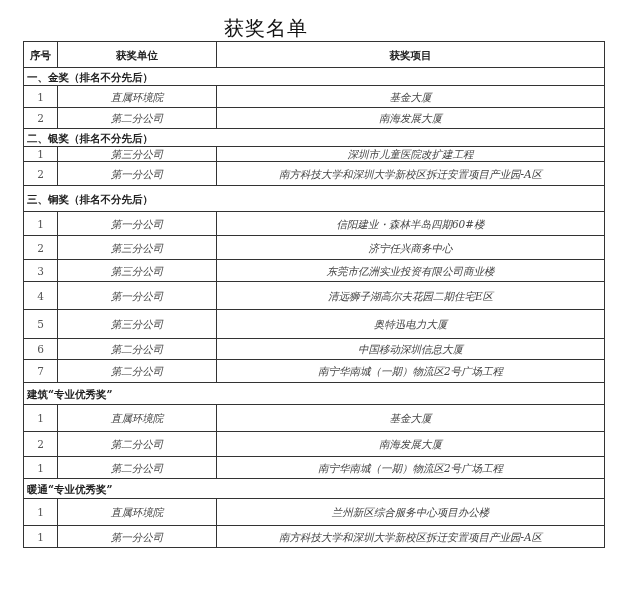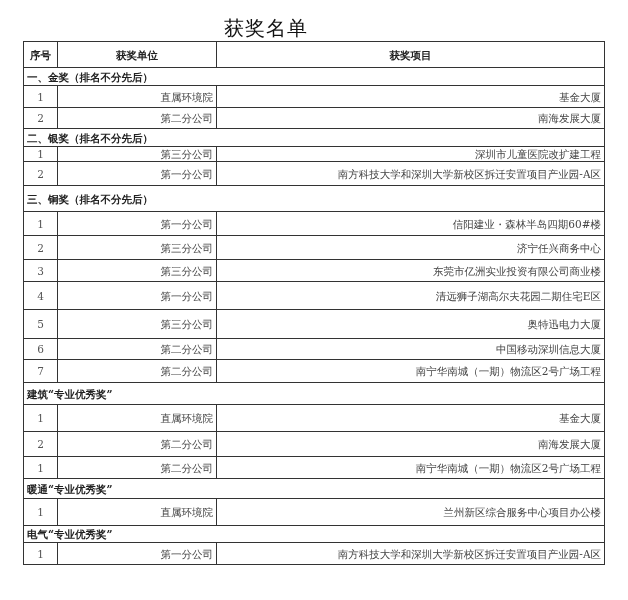--- a/index.html
+++ b/index.html
@@ -6,21 +6,21 @@
   body { width: 628px; height: 600px; position: relative; overflow: hidden;
          font-family: "DejaVu Serif", "Liberation Serif", serif; color: #444; }
   .title { position: absolute; left: 0; width: 532px; top: 16px; text-align: center;
            font-size: 20px; color: #111; letter-spacing: 1px; line-height: 24px; }
   table.awards { position: absolute; left: 23px; top: 41px; width: 581px;
                  border-collapse: collapse; table-layout: fixed; }
   table.awards td, table.awards th { border: 1.5px solid #333; padding: 0 3px;
                  font-size: 10.5px; line-height: 12px; white-space: nowrap; overflow: hidden; }
   table.awards th { font-weight: bold; color: #222; text-align: center; }
   td.num { text-align: center; color: #555; }
-  td.unit, td.proj { text-align: right; color: #444; }
+  td.unit, td.proj { text-align: center; color: #444; font-style: italic; }
   tr.section td { text-align: left; font-weight: bold; color: #222; }
   col.c1 { width: 34px; } col.c2 { width: 159px; } col.c3 { width: 388px; }
 </style>
 </head>
 <body>
 
 <div class="title">获奖名单</div>
 
 <table class="awards">
   <colgroup>
@@ -124,22 +124,19 @@
 
   <tr class="section" style="height:20px">
     <td colspan="3">暖通“专业优秀奖”</td>
       </tr>
   <tr style="height:27px">
     <td class="num">1</td>
     <td class="unit">直属环境院</td>
     <td class="proj">兰州新区综合服务中心项目办公楼</td>
       </tr>
 
-  <tr class="section" style="height:17px">
-    <td colspan="3">电气“专业优秀奖”</td>
-      </tr>
   <tr style="height:22px">
     <td class="num">1</td>
     <td class="unit">第一分公司</td>
     <td class="proj">南方科技大学和深圳大学新校区拆迁安置项目产业园-A区</td>
       </tr>
 </tbody>
   </table>
 
 </body></html>

